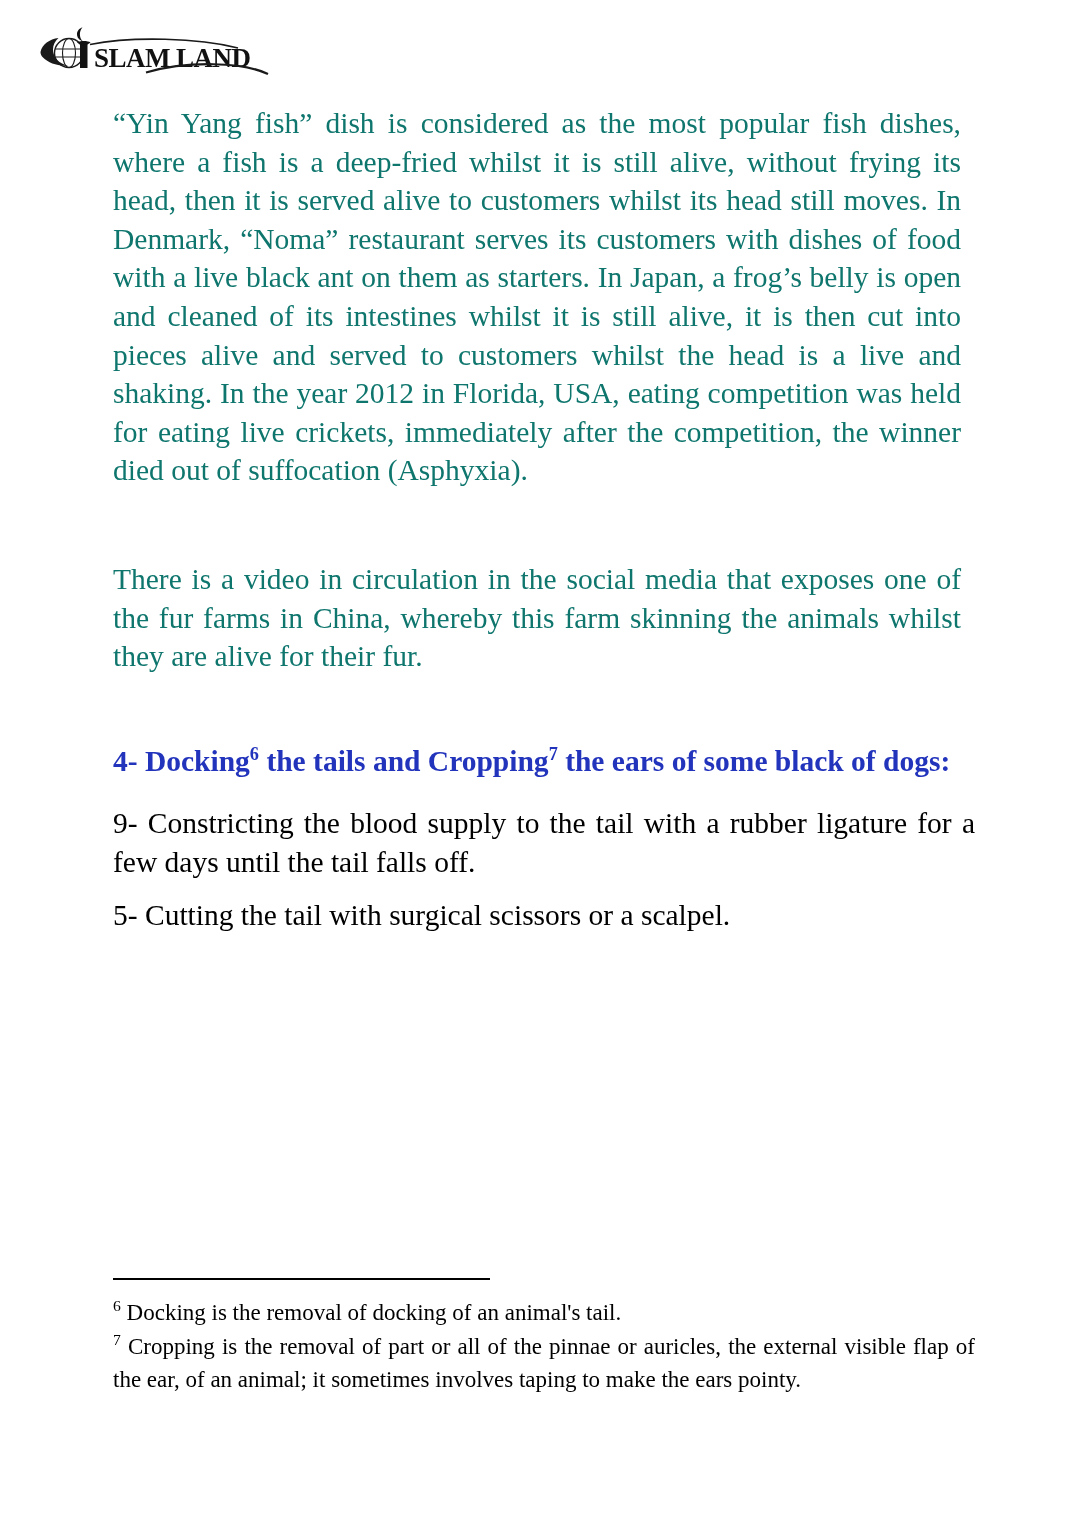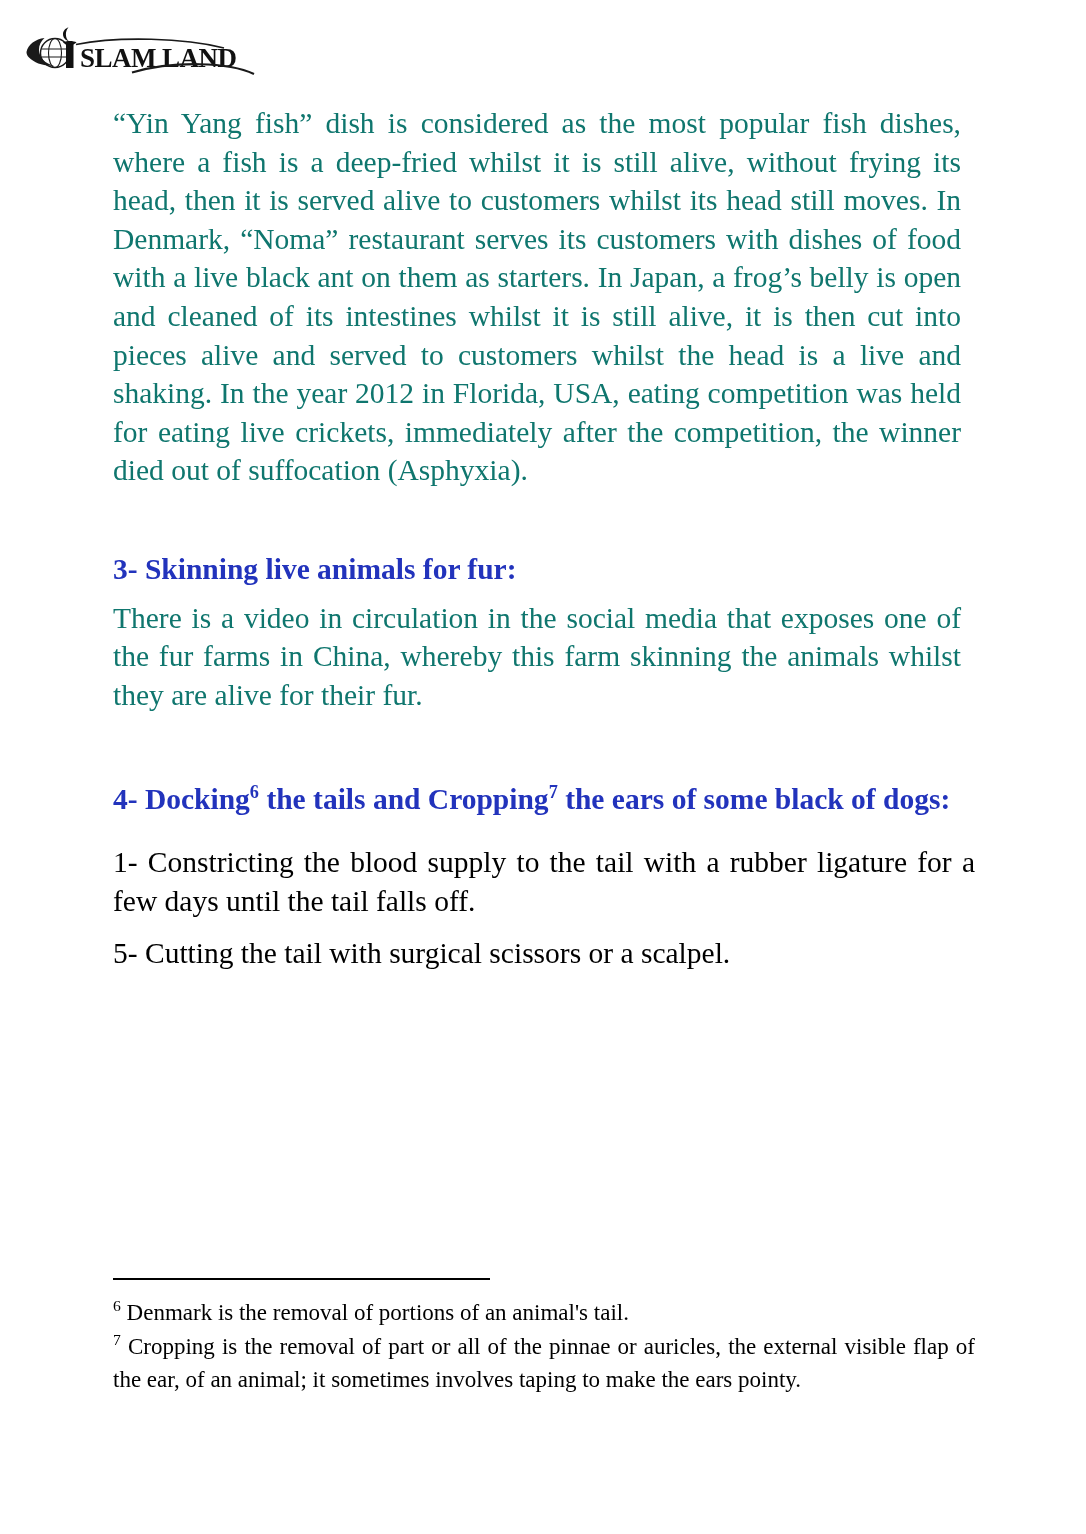--- a/index.html
+++ b/index.html
@@ -12,21 +12,21 @@
     height: 1534px;
     position: relative;
     font-family: "Liberation Serif", "DejaVu Serif", serif;
     color: #000000;
     overflow: hidden;
   }
 
   
   .page-header {
     position: absolute;
-    left: 24px;
+    left: 38px;
     top: 22px;
     width: 300px;
     height: 62px;
     text-align: right;
   }
   .logo-wrap {
     position: relative;
     width: 300px;
     height: 62px;
   }
@@ -133,40 +133,39 @@
 
   </div>
 </div>
 
 <div class="content">
 
   <p class="body-par">“Yin Yang fish” dish is considered as the most popular fish dishes, where a fish is a deep-fried whilst it is still alive, without frying its head, then it is served alive to customers whilst its head still moves. In Denmark, “Noma” restaurant serves its customers with dishes of food with a live black ant on them as starters. In Japan, a frog’s belly is open and cleaned of its intestines whilst it is still alive, it is then cut into pieces alive and served to customers whilst the head is a live and shaking. In the year 2012 in Florida, USA, eating competition was held for eating live crickets, immediately after the competition, the winner died out of suffocation (Asphyxia).</p>
 
   <div class="gap-after-par"></div>
 
-  <h2 class="section-heading">3- Skinning live animals for fur:</h2>
 
   <div class="gap-after-h"></div>
 
   <p class="body-par">There is a video in circulation in the social media that exposes one of the fur farms in China, whereby this farm skinning the animals whilst they are alive for their fur.</p>
 
   <div class="gap-before-h4"></div>
 
   <h2 class="section-heading"><span>4- Docking</span><sup>6</sup><span> the tails and Cropping</span><sup>7</sup><span> the ears of some black of dogs:</span></h2>
 
   <div class="gap-after-h"></div>
 
 
   <div class="gap-small"></div>
 
-  <p class="list-item">1- Constricting the blood supply to the tail with a rubber ligature for a few days until the tail falls off.</p>
+  <p class="list-item">9- Constricting the blood supply to the tail with a rubber ligature for a few days until the tail falls off.</p>
 
   <div class="gap-small"></div>
 
   <p class="list-item">5- Cutting the tail with surgical scissors or a scalpel.</p>
 
 </div>
 
 <div class="footnotes">
   <div class="footnote-rule"></div>
-  <p class="footnote"><sup>6</sup><span> Denmark is the removal of portions of an animal's tail.</span></p>
+  <p class="footnote"><sup>6</sup><span> Docking is the removal of docking of an animal's tail.</span></p>
   <p class="footnote"><sup>7</sup><span> Cropping is the removal of part or all of the pinnae or auricles, the external visible flap of the ear, of an animal; it sometimes involves taping to make the ears pointy.</span></p>
 </div>
 
 </body></html>

